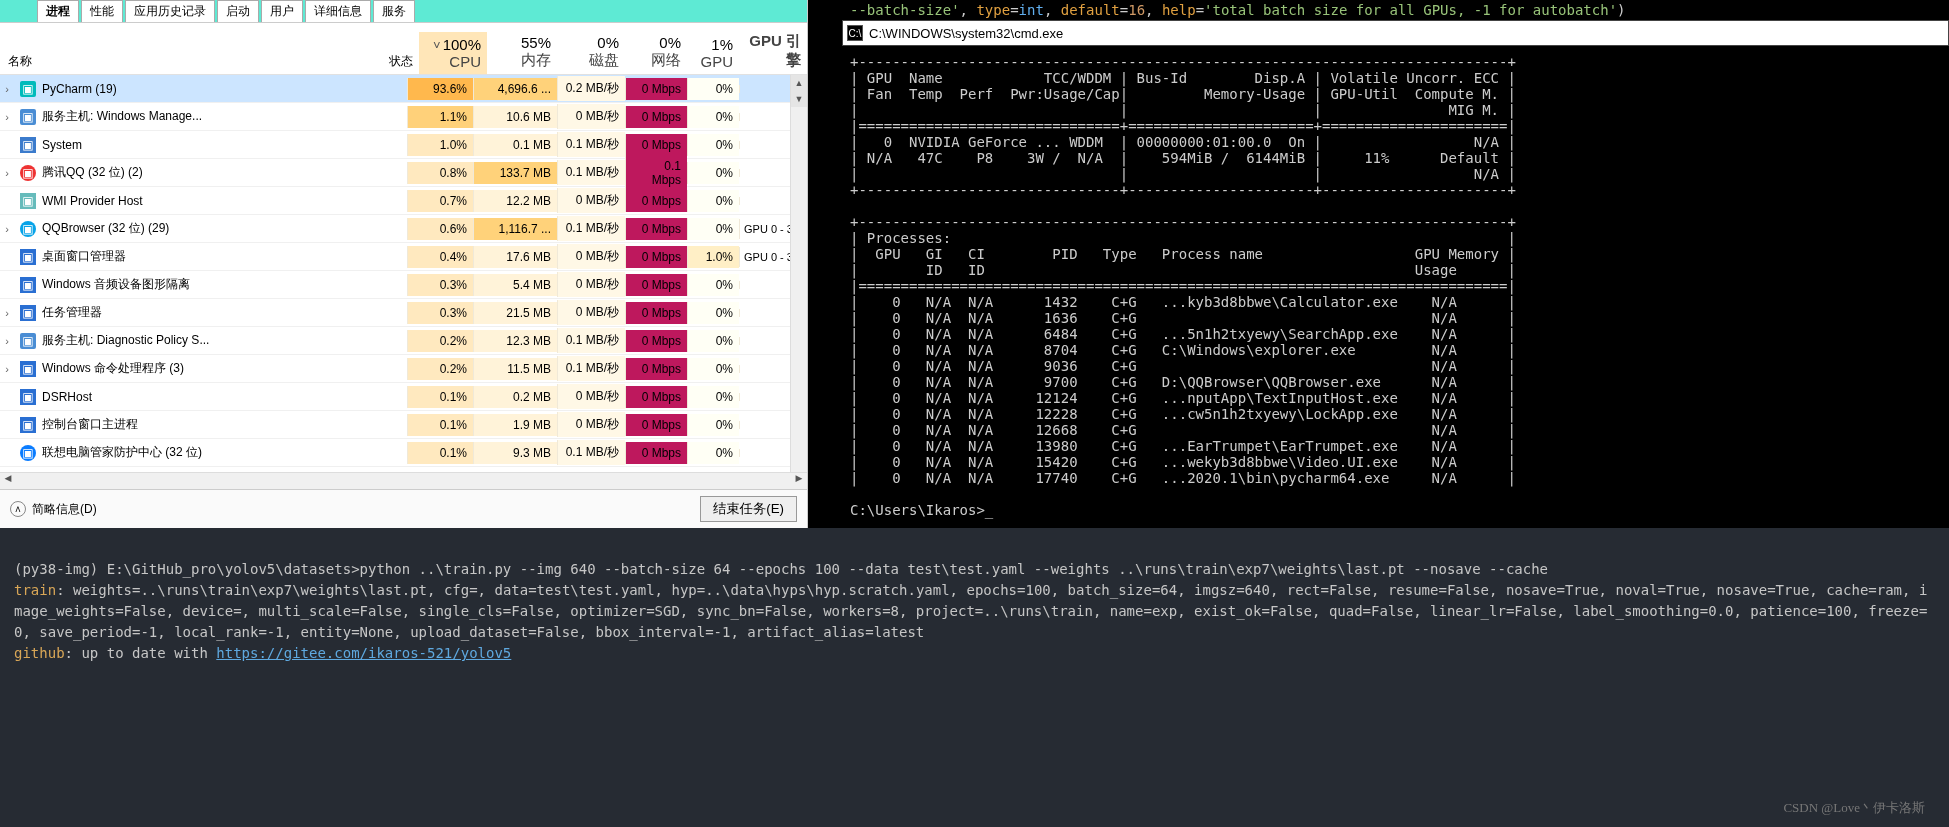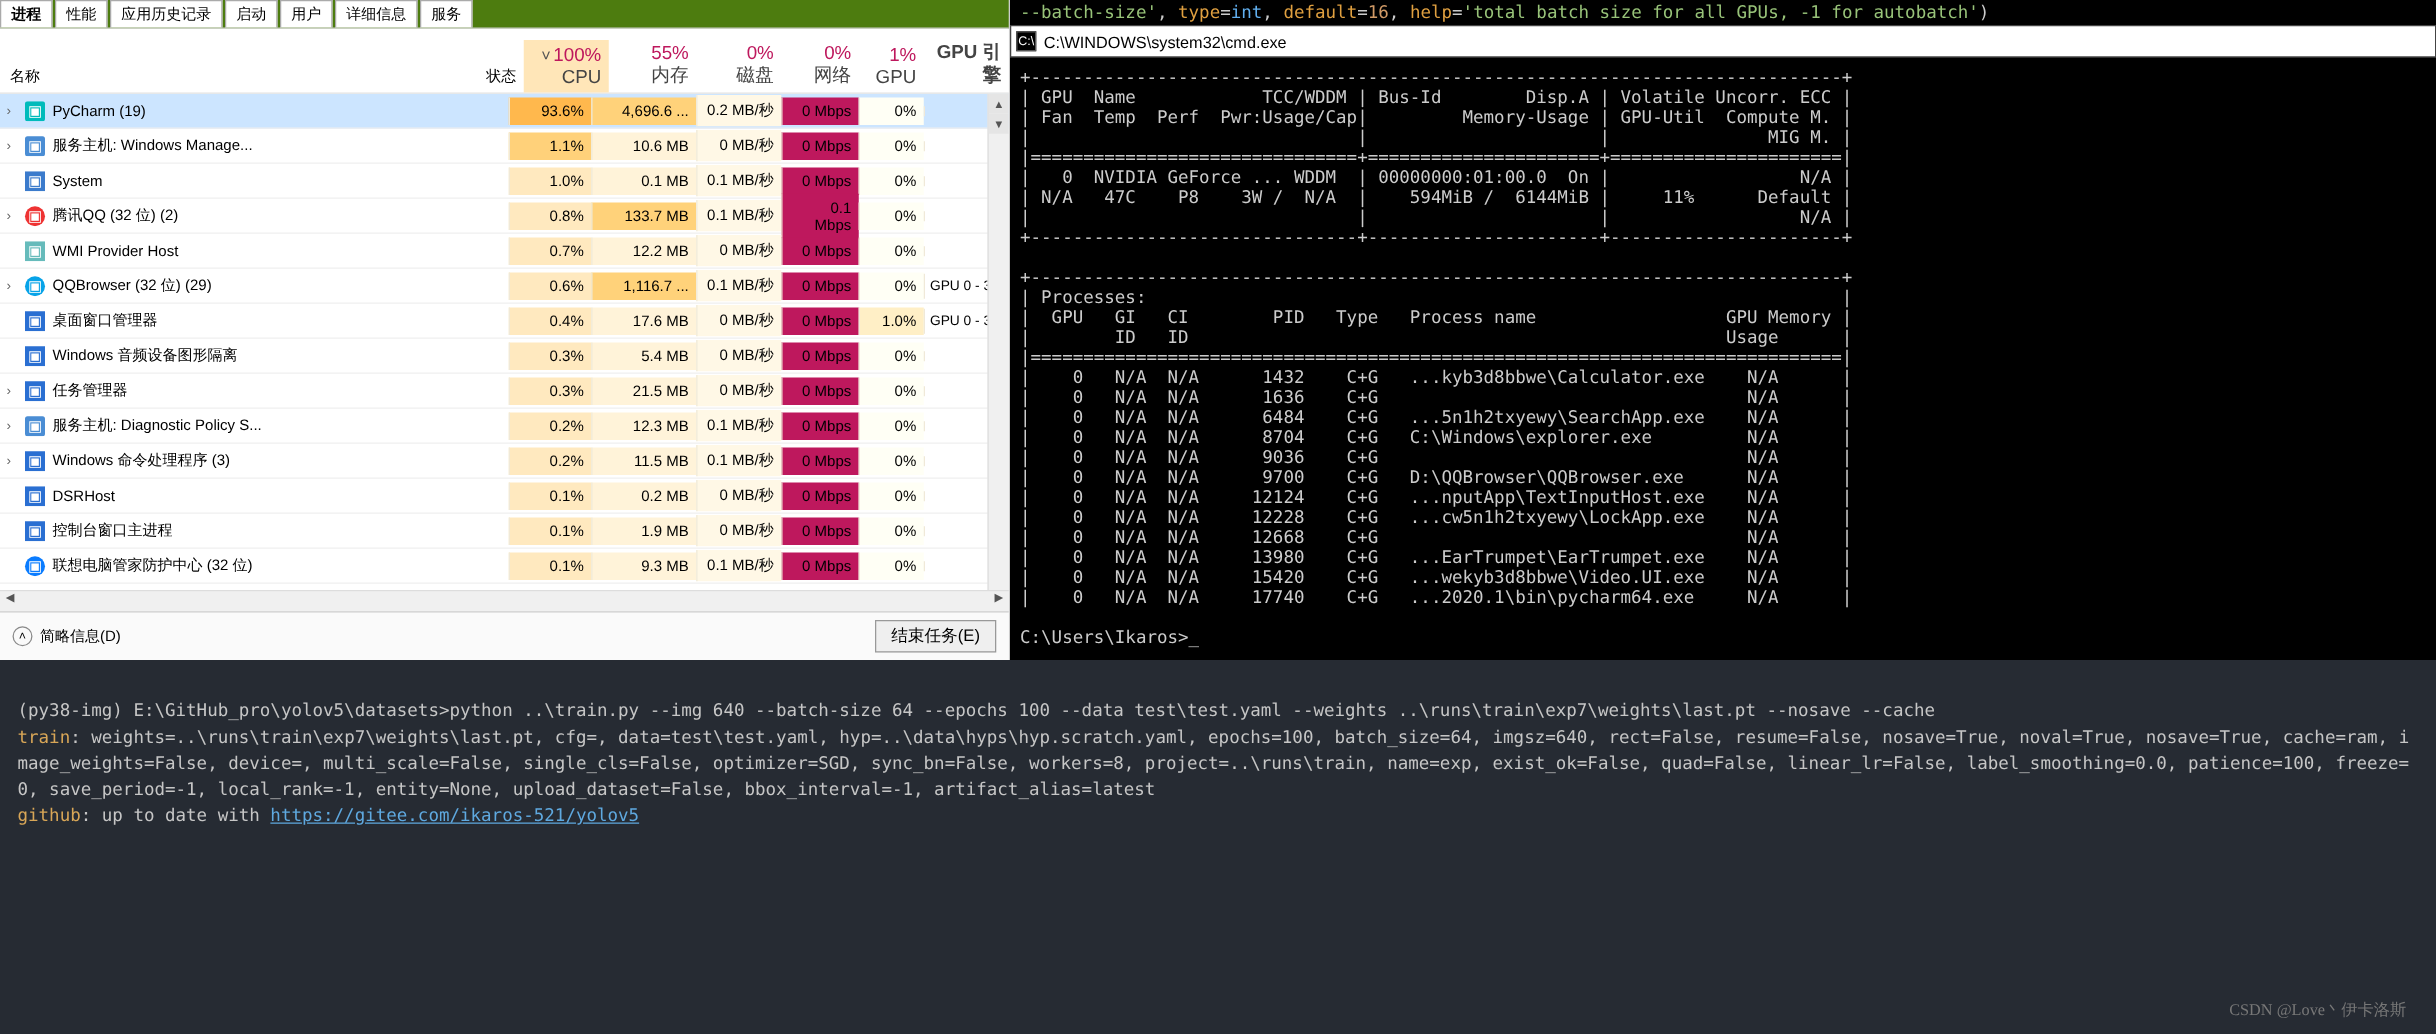--- a/index.html
+++ b/index.html
@@ -1,31 +1,31 @@
 <!DOCTYPE html>
 <html><head>
 <meta charset="utf-8">
 <style>
   * { box-sizing: border-box; margin:0; padding:0; }
   body { font-family: "Segoe UI", "Microsoft YaHei", sans-serif; font-size:12px; background:#fff; width:1949px; height:827px; overflow:hidden; }
   .top-row { display:flex; height:528px; }
   .taskmgr { width:808px; display:flex; flex-direction:column; border-right:1px solid #ccc; }
-  .tabs { display:flex; border-bottom:1px solid #ccc; background:#4d7c0f; }
+  .tabs { display:flex; border-bottom:1px solid #ccc; background:#5eead4;padding-left:37px; }
   .tab { padding:2px 8px; border:1px solid #aaa; border-bottom:none; margin-right:2px; background:#fff; font-size:12px;}
   .tab.active { background:#fff; font-weight:bold;}
   .header-row { display:flex; border-bottom:1px solid #e1e1e1; align-items:flex-end; height:52px; background:#fff;}
   .col-name { flex:1; padding:4px 8px; display:flex; align-items:center;}
   .col-stat { width:66px; padding:4px 6px; text-align:right; font-size:12px; position:relative;}
   .col-big { width:68px;}
   .col-mem { width:70px;}
   .col-disk { width:68px;}
   .col-net { width:62px;}
   .col-gpu { width:52px;}
   .col-engine { width:68px;font-weight:bold;}
-  .hdr-pct { font-size:15px; color:#be185d;}
+  .hdr-pct { font-size:15px; color:#000000;}
   .hdr-lbl { font-size:15px; color:#444;}
   .hdr-cpu { background:#ffe6b8;}
   .sort { font-size:13px; color:#555; margin-right:2px;}
   .proc-list { flex:1; overflow:auto; }
   .row { display:flex; border-bottom:1px solid #f0f0f0; height:28px; align-items:center;}
   .row.sel { background:#cce5ff;}
   .exp { width:14px; text-align:center; color:#666; font-size:11px;}
   .icn { width:16px; height:16px; margin-right:6px; display:inline-flex; align-items:center; justify-content:center; font-size:12px; }
   .icn-pycharm { background:#0bb; color:#fff; border-radius:2px;}
   .icn-svc { background:#4a8dd4; color:#fff; border-radius:2px;}
@@ -47,21 +47,21 @@
   .c-gpu { background:#fffff5; width:52px;}
   .c-gpu.md { background:#ffefc6;}
   .c-eng { width:68px; font-size:11px; padding:4px 4px; text-align:left;}
   .scrollbar { position:absolute; right:0; top:0; bottom:0; width:17px; background:#f0f0f0; border-left:1px solid #ddd;}
   .sb-up,.sb-down{height:16px;background:#e5e5e5;display:flex;align-items:center;justify-content:center;font-size:9px;color:#555;}
   .tm-footer { display:flex; justify-content:space-between; align-items:center; border-top:1px solid #ccc; padding:6px 10px; background:#fafafa;}
   .tm-footer .lnk { display:flex; align-items:center; gap:6px;}
   .circ { width:16px;height:16px;border:1px solid #888;border-radius:50%;display:flex;align-items:center;justify-content:center;font-size:10px;}
   .btn { padding:3px 12px; border:1px solid #999; background:#efefef;}
 
-  .right-side { flex:1; display:flex; flex-direction:column; background:#000;}
+  .right-side { flex:1; display:flex; flex-direction:column; background:#000;padding-left:34px;}
   .code-top { background:#000; color:#ccc; font-family:Consolas,monospace; font-size:14px; padding:2px 8px; white-space:pre;}
   .tok-arg{color:#e0a040;} .tok-fn{color:#61afef;} .tok-num{color:#d19a66;} .tok-str{color:#98c379;}
   .cmd-title { background:#fff; color:#000; border:1px solid #444; padding:4px; display:flex; align-items:center; gap:6px; font-size:13px;}
   .cmd-title .cicon { width:16px;height:16px;background:#000;border:1px solid #555;display:flex;align-items:center;justify-content:center;color:#fff;font-size:10px;}
   .cmd-body { flex:1; background:#000; color:#ccc; font-family:Consolas,monospace; font-size:14px; padding:8px; white-space:pre; overflow:auto;}
 
   .pyterm { background:#262b33; color:#c6c6c6; font-family:Consolas,monospace; font-size:14px; padding:10px 14px; height:299px; overflow:hidden; white-space:pre-wrap; word-break:break-all; line-height:1.5;}
   .pyterm .hl{color:#d8a657;}
   .pyterm .link{color:#5fa9e0;text-decoration:underline;}
   .watermark { position:fixed; right:24px; bottom:10px; color:#777; font-size:13px; font-family:"Microsoft YaHei";}

